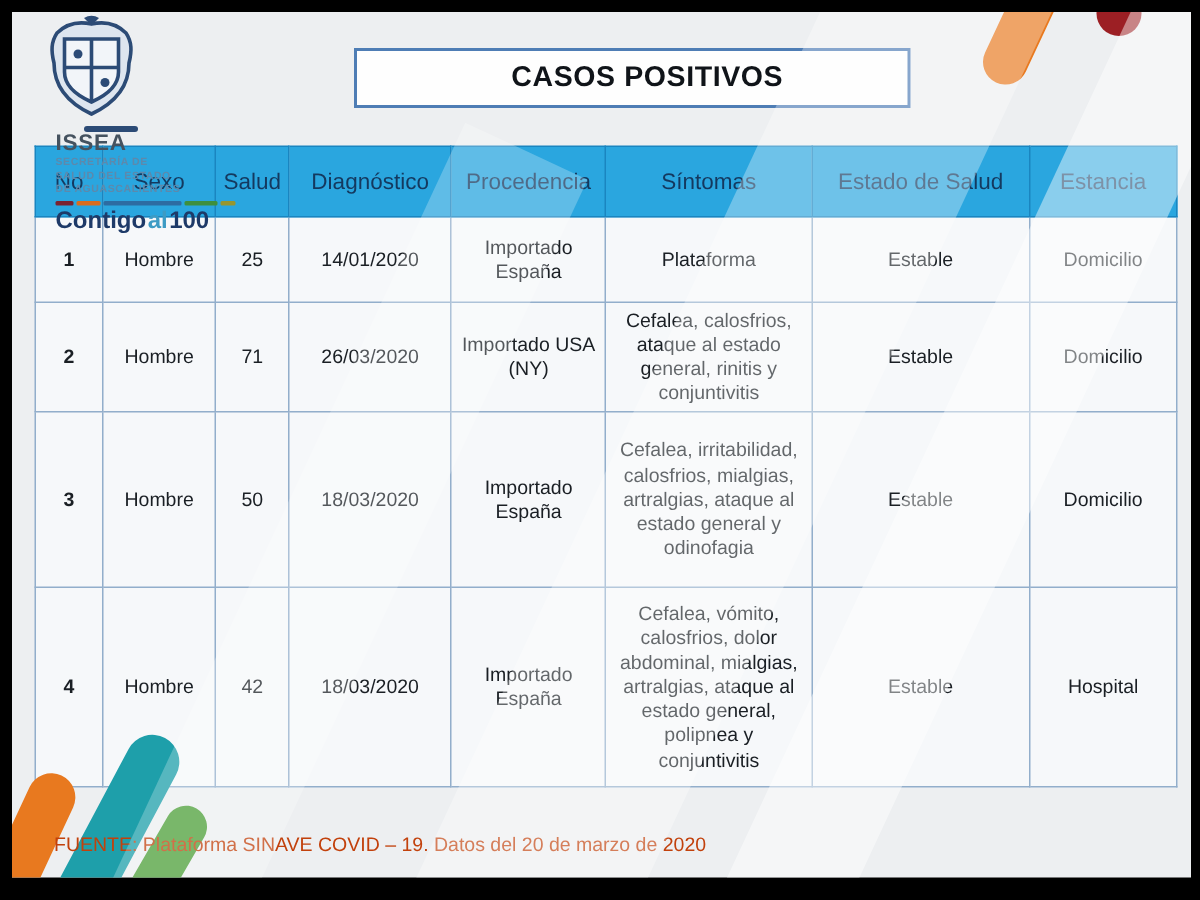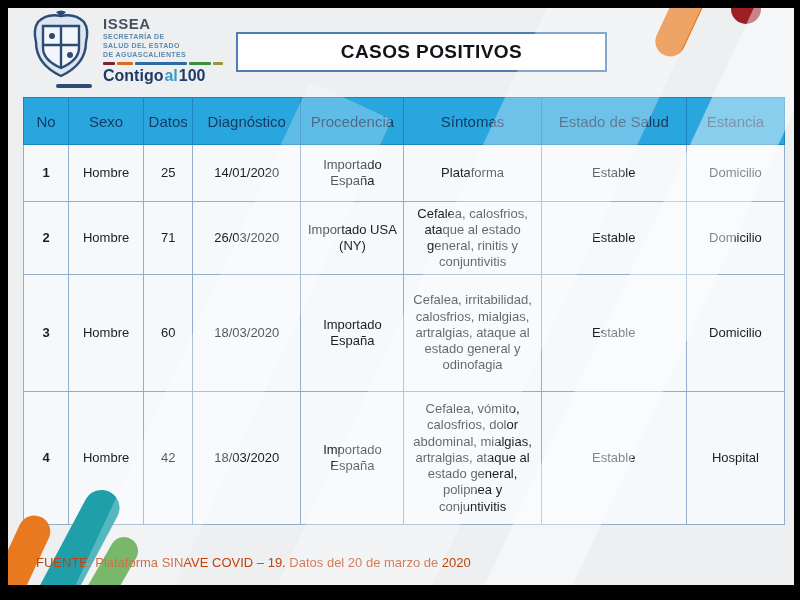--- a/index.html
+++ b/index.html
@@ -15,21 +15,21 @@
 
   
   .stripe{position:absolute;border-radius:20px;z-index:4;}
   .stripe.tr-orange{width:30px;height:96px;border-radius:15px;background:#e8791f;left:641px;top:-49px;transform-origin:bottom center;transform:rotate(25deg);}
   .dot-red{position:absolute;width:30px;height:30px;border-radius:50%;background:#9c1f24;left:723px;top:-14px;z-index:4;}
   .stripe.bl-orange{width:32px;height:130px;border-radius:16px;background:#e8791f;left:17px;top:509px;transform-origin:top center;transform:rotate(25deg);}
   .stripe.bl-teal{width:36px;height:160px;border-radius:18px;background:#1e9faa;left:84px;top:484px;transform-origin:top center;transform:rotate(28deg);}
   .stripe.bl-green{width:28px;height:90px;border-radius:14px;background:#4c9f38;left:109px;top:531px;transform-origin:top center;transform:rotate(30deg);}
 
   
-  .logo{position:absolute;left:20px;top:2px;z-index:3;display:flex;}
+  .logo{position:absolute;left:20px;top:2px;z-index:3;display:flex;flex-direction:column;}
   .crest{width:66px;height:72px;}
   .crest-underline{position:absolute;left:28px;top:74px;width:36px;height:4px;border-radius:2px;background:#2c4b76;}
   .logo-text{margin-left:9px;padding-top:6px;}
   .org-name{font-size:15px;font-weight:bold;color:#45525f;letter-spacing:0.5px;line-height:1.05;}
   .org-sub{font-size:7px;font-weight:bold;color:#5d89ac;line-height:1.3;letter-spacing:0.4px;}
   .divider{display:flex;gap:2px;margin:3px 0 3px 0;height:3px;width:122px;}
   .divider span{height:3px;border-radius:1px;}
   .seg1{width:12px;background:#7a2230;}
   .seg2{width:16px;background:#d96c1e;}
   .seg3{width:52px;background:#2d6ca2;}
@@ -110,21 +110,21 @@
           <col style="width:108px">
         <col style="width:103px">
           <col style="width:137px">
           <col style="width:145px">
           <col style="width:98px">
       </colgroup>
       <tbody>
           <tr class="hdr">
         <th>No</th>
         <th>Sexo</th>
-        <th>Datos</th>
+        <th>Salud</th>
         <th>Diagnóstico</th>
         <th>Procedencia</th>
         <th>Síntomas</th>
         <th>Estado de Salud</th>
         <th>Estancia</th>
       </tr>
       <tr class="r0">
         <td class="num">1</td>
         <td>Hombre</td>
         <td>25</td>
@@ -140,21 +140,21 @@
         <td>71</td>
         <td>26/03/2020</td>
         <td>Importado USA (NY)</td>
         <td>Cefalea, calosfrios, ataque al estado general, rinitis y conjuntivitis</td>
         <td>Estable</td>
         <td>Domicilio</td>
       </tr>
       <tr class="r2">
         <td class="num">3</td>
         <td>Hombre</td>
-        <td>60</td>
+        <td>50</td>
         <td>18/03/2020</td>
         <td>Importado España</td>
         <td>Cefalea, irritabilidad, calosfrios, mialgias, artralgias, ataque al estado general y odinofagia</td>
         <td>Estable</td>
         <td>Domicilio</td>
       </tr>
       <tr class="r3">
         <td class="num">4</td>
         <td>Hombre</td>
         <td>42</td>

